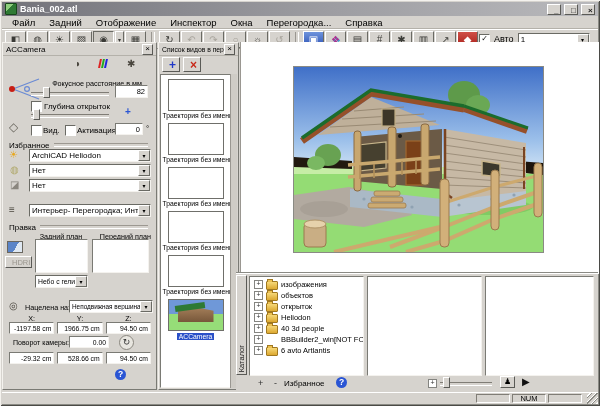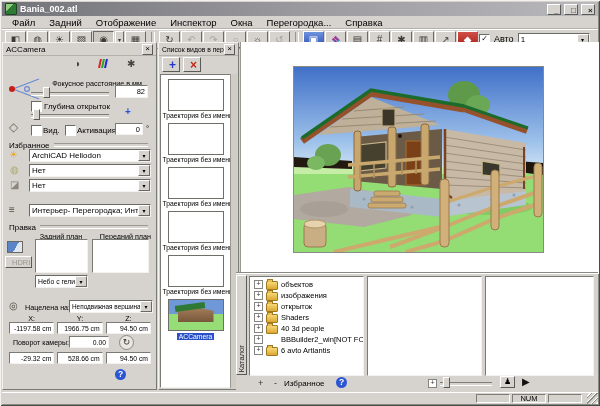--- a/index.html
+++ b/index.html
@@ -448,36 +448,36 @@
   </div>
 
   <div class="abs" style="left:236px;top:274px;width:362px;height:118px;background:#d6d3ce;box-shadow:0 -1px 0 #fff, 0 -2px 0 #8a8a84;">
     <div class="vtab">
         <span>Каталог</span>
       </div>
     <div class="whitebox" style="left:13px;top:2px;width:115px;height:100px;padding-top:2px;overflow:hidden">
       <div class="tree-row">
           <span class="expand-box">+</span>
           <span class="folder"></span>
+          <span>изображения</span>
+        </div>
+        <div class="tree-row">
+          <span class="expand-box">+</span>
+          <span class="folder"></span>
           <span>объектов</span>
-        </div>
-        <div class="tree-row">
-          <span class="expand-box">+</span>
-          <span class="folder"></span>
-          <span>изображения</span>
         </div>
         <div class="tree-row">
           <span class="expand-box">+</span>
           <span class="folder"></span>
           <span>открыток</span>
         </div>
         <div class="tree-row">
           <span class="expand-box">+</span>
           <span class="folder"></span>
-          <span>Shaders</span>
+          <span>Heliodon</span>
         </div>
         <div class="tree-row">
           <span class="expand-box">+</span>
           <span class="folder"></span>
           <span>40 3d people</span>
         </div>
         <div class="tree-row">
           <span class="expand-box">+</span>
           <span class="folder nofolder"></span>
           <span>BBBuilder2_win[NOT FOUND]</span>

